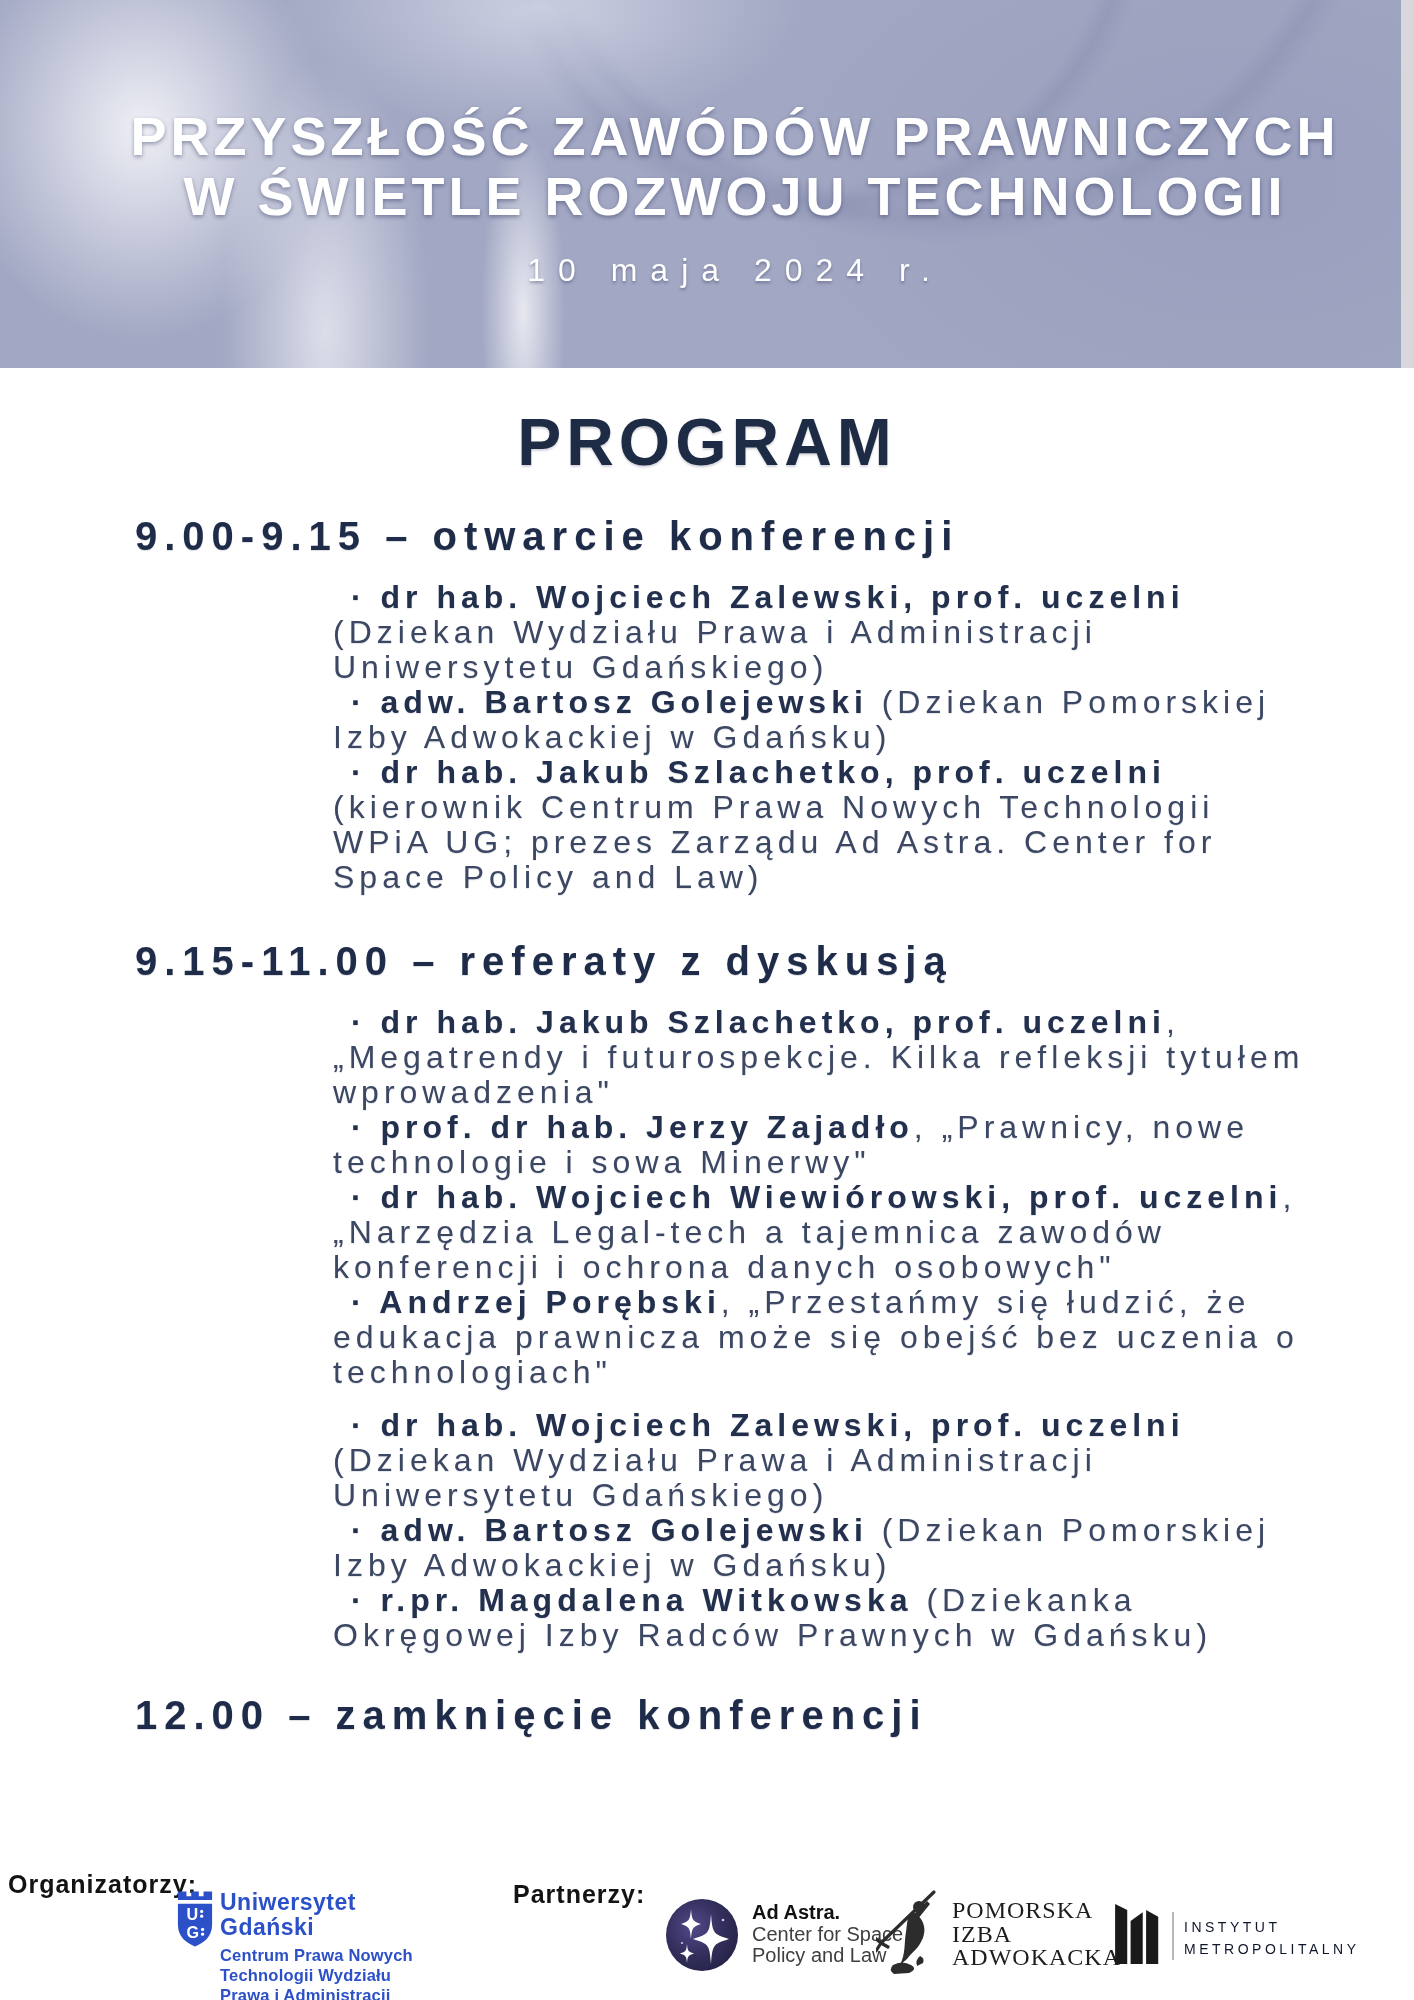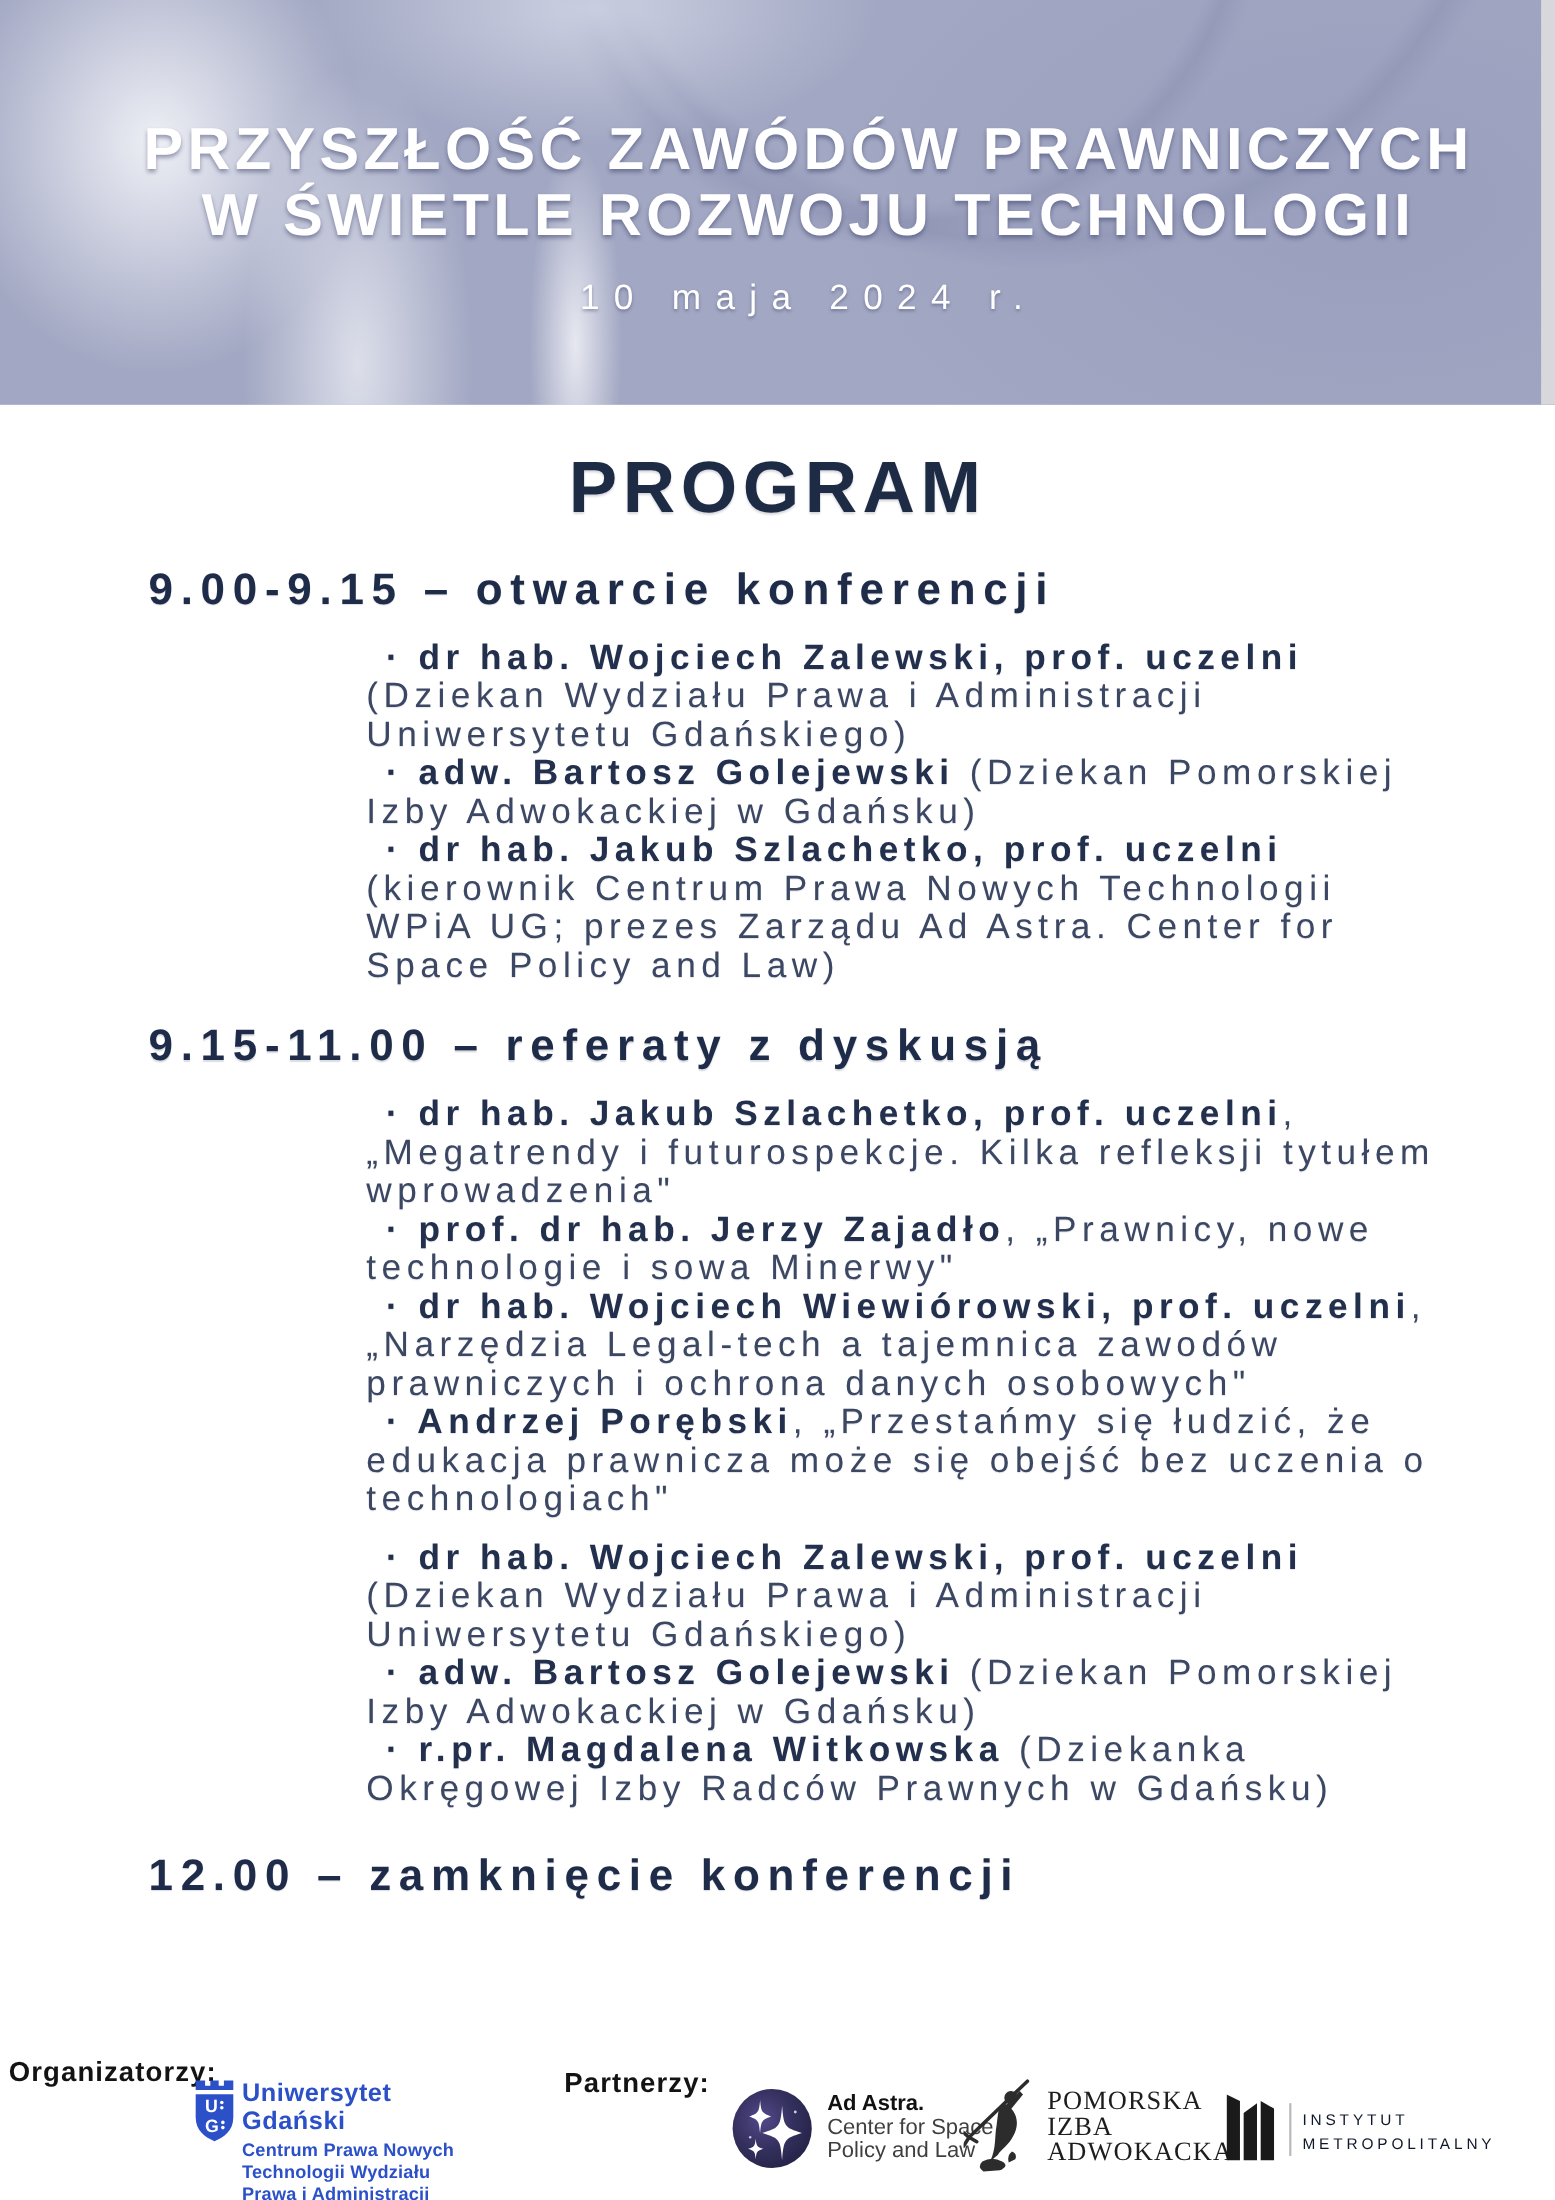--- a/index.html
+++ b/index.html
@@ -23,21 +23,21 @@
       letter-spacing:4px;text-shadow:0 2px 4px rgba(42,48,88,.45);}
   .banner-title.l1{margin-top:106px;}
   .banner-date{margin-top:26px;color:#ffffff;font-weight:400;font-size:32px;letter-spacing:13px;
       text-shadow:0 2px 3px rgba(42,48,88,.4);}
 
   
   .program-title{margin:34px 0 0;text-align:center;color:#1d2b45;font-weight:700;
       font-size:66px;line-height:80px;letter-spacing:5px;text-shadow:0 2px 2px rgba(20,30,60,.18);}
   .section-heading{margin:28px 0 0 135px;color:#1e2c49;font-weight:700;font-size:40px;
       line-height:52px;letter-spacing:7px;text-shadow:0 1px 1px rgba(20,30,60,.15);}
-  .section-heading.s2,.section-heading.s3{margin-top:30px;}
+  .section-heading.s2,.section-heading.s3{margin-top:40px;}
   .section-heading.s4{margin-top:36px;}
   .entries{margin:18px 0 0 333px;width:990px;}
   .entry{margin:0;text-indent:18px;font-size:32px;line-height:35px;letter-spacing:5px;
       color:#3b4763;font-weight:400;text-shadow:0 1px 1px rgba(25,35,65,.12);}
   .entry .lead{font-weight:700;color:#22304e;}
 
   
   .footer{position:absolute;left:0;bottom:0;width:1166px;height:132px;}
   .footer-label{position:absolute;color:#131313;font-weight:700;font-size:25px;letter-spacing:1px;}
   .label-org{left:8px;top:2px;}
@@ -81,21 +81,21 @@
   <div class="entries">
     <p class="entry"><span class="lead">· dr hab. Wojciech Zalewski, prof. uczelni</span><span> (Dziekan Wydziału Prawa i Administracji Uniwersytetu Gdańskiego)</span></p>
     <p class="entry"><span class="lead">· adw. Bartosz Golejewski</span><span> (Dziekan Pomorskiej Izby Adwokackiej w Gdańsku)</span></p>
     <p class="entry"><span class="lead">· dr hab. Jakub Szlachetko, prof. uczelni</span><span> (kierownik Centrum Prawa Nowych Technologii WPiA UG; prezes Zarządu Ad Astra. Center for Space Policy and Law)</span></p>
   </div>
 
   <h2 class="section-heading s2">9.15-11.00 – referaty z dyskusją</h2>
   <div class="entries">
     <p class="entry"><span class="lead">· dr hab. Jakub Szlachetko, prof. uczelni</span><span>, „Megatrendy i futurospekcje. Kilka refleksji tytułem wprowadzenia"</span></p>
     <p class="entry"><span class="lead">· prof. dr hab. Jerzy Zajadło</span><span>, „Prawnicy, nowe technologie i sowa Minerwy"</span></p>
-    <p class="entry"><span class="lead">· dr hab. Wojciech Wiewiórowski, prof. uczelni</span><span>, „Narzędzia Legal-tech a tajemnica zawodów prawniczych i ochrona danych osobowych"</span></p>
+    <p class="entry"><span class="lead">· dr hab. Wojciech Wiewiórowski, prof. uczelni</span><span>, „Narzędzia Legal-tech a tajemnica zawodów konferencji i ochrona danych osobowych"</span></p>
     <p class="entry"><span class="lead">· Andrzej Porębski</span><span>, „Przestańmy się łudzić, że edukacja prawnicza może się obejść bez uczenia o technologiach"</span></p>
   </div>
 
   <div class="entries">
     <p class="entry"><span class="lead">· dr hab. Wojciech Zalewski, prof. uczelni</span><span> (Dziekan Wydziału Prawa i Administracji Uniwersytetu Gdańskiego)</span></p>
     <p class="entry"><span class="lead">· adw. Bartosz Golejewski</span><span> (Dziekan Pomorskiej Izby Adwokackiej w Gdańsku)</span></p>
     <p class="entry"><span class="lead">· r.pr. Magdalena Witkowska</span><span> (Dziekanka Okręgowej Izby Radców Prawnych w Gdańsku)</span></p>
   </div>
 
   <h2 class="section-heading s4">12.00 – zamknięcie konferencji</h2>

